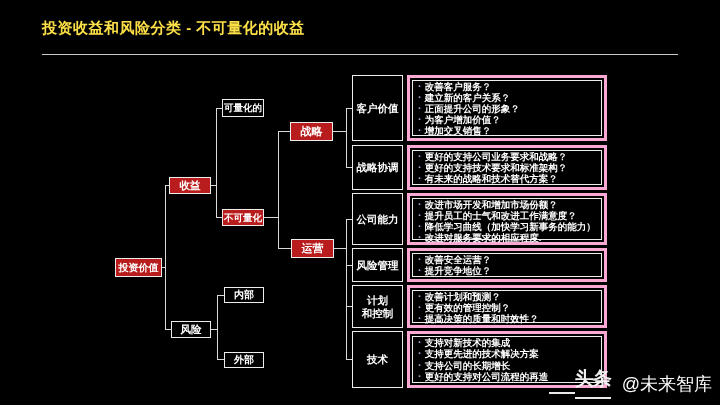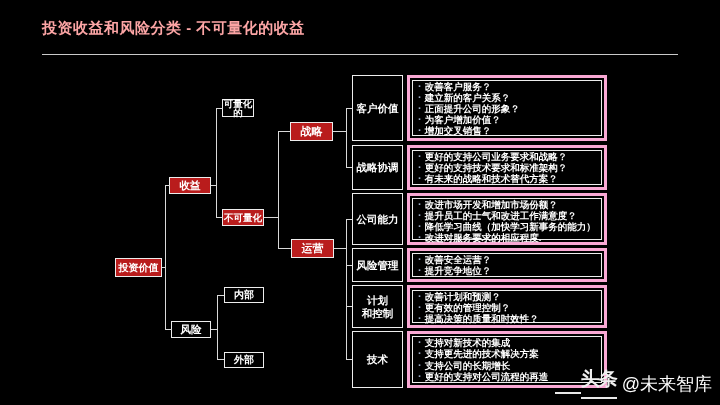--- a/index.html
+++ b/index.html
@@ -7,21 +7,21 @@
     width:720px;height:405px;position:relative;overflow:hidden;
     background:#000;
     font-family:"Liberation Sans", sans-serif;
     -webkit-font-smoothing:antialiased;
   }
   .abs{position:absolute;box-sizing:border-box;}
 
   
   .title{
     left:42px;top:19px;width:640px;
-    color:#fca5a5;font-size:15px;font-weight:bold;letter-spacing:.5px;
+    color:#fde047;font-size:15px;font-weight:bold;letter-spacing:.5px;
   }
   .title-rule{left:42px;top:54px;width:636px;height:1px;background:#c9c9c9;}
 
   
   .node{
     display:flex;align-items:center;justify-content:center;
     color:#fff;font-weight:bold;text-align:center;
     border:1px solid #ededed;line-height:1;
   }
   .node.blue{background:#b91c1c;}
@@ -57,32 +57,32 @@
   
   .cline{background:#d9d9d9;}
 
   
   .wm{right:8px;bottom:6px;display:flex;align-items:center;}
   .wm-rule{position:absolute;left:-26px;bottom:3px;width:26px;height:2px;background:#e9e9e9;}
   .wm-brand{
     position:relative;color:#efefef;font-size:19px;font-weight:bold;
     letter-spacing:-1px;border-bottom:2px solid #e9e9e9;padding-bottom:9px;line-height:1;
   }
-  .wm-handle{color:#fdfdfd;font-size:18px;margin-left:5px;line-height:1;}
+  .wm-handle{color:#fdfdfd;font-size:18px;margin-left:11px;line-height:1;}
 </style>
 </head>
 <body>
 
 <div class="abs title">投资收益和风险分类 - 不可量化的收益</div>
 <div class="abs title-rule"></div>
 
 <div class="abs node blue" style="left:115px;top:258px;width:47px;height:19px;font-size:10px;">投资价值</div>
 <div class="abs node blue" style="left:169px;top:177px;width:42px;height:17px;font-size:10.5px;">收益</div>
 <div class="abs node dark" style="left:171px;top:321px;width:40px;height:17px;font-size:10.5px;">风险</div>
-<div class="abs node dark" style="left:222px;top:99px;width:32px;height:18px;font-size:9.5px;">可量化的</div>
+<div class="abs node dark" style="left:222px;top:99px;width:42px;height:18px;font-size:9.5px;">可量化的</div>
 <div class="abs node blue" style="left:222px;top:209px;width:42px;height:17px;font-size:9.5px;">不可量化</div>
 <div class="abs node dark" style="left:224px;top:287px;width:40px;height:16px;font-size:10px;">内部</div>
 <div class="abs node dark" style="left:224px;top:352px;width:40px;height:16px;font-size:10px;">外部</div>
 <div class="abs node blue" style="left:290px;top:122px;width:43px;height:19px;font-size:11px;">战略</div>
 <div class="abs node blue" style="left:291px;top:239px;width:43px;height:19px;font-size:11px;">运营</div>
 
 <div class="abs cat" style="top:75px;height:66px;">
   <span>客户价值</span>
 </div>
 <div class="abs cat" style="top:145px;height:45px;">

